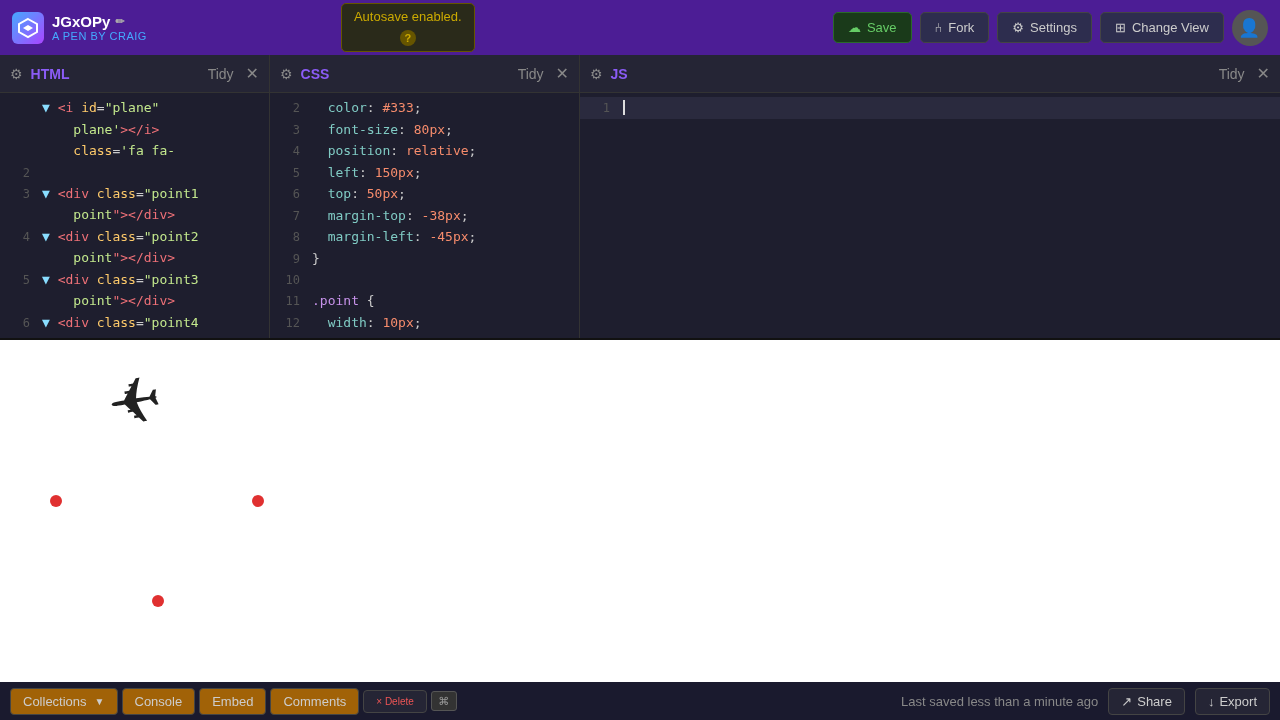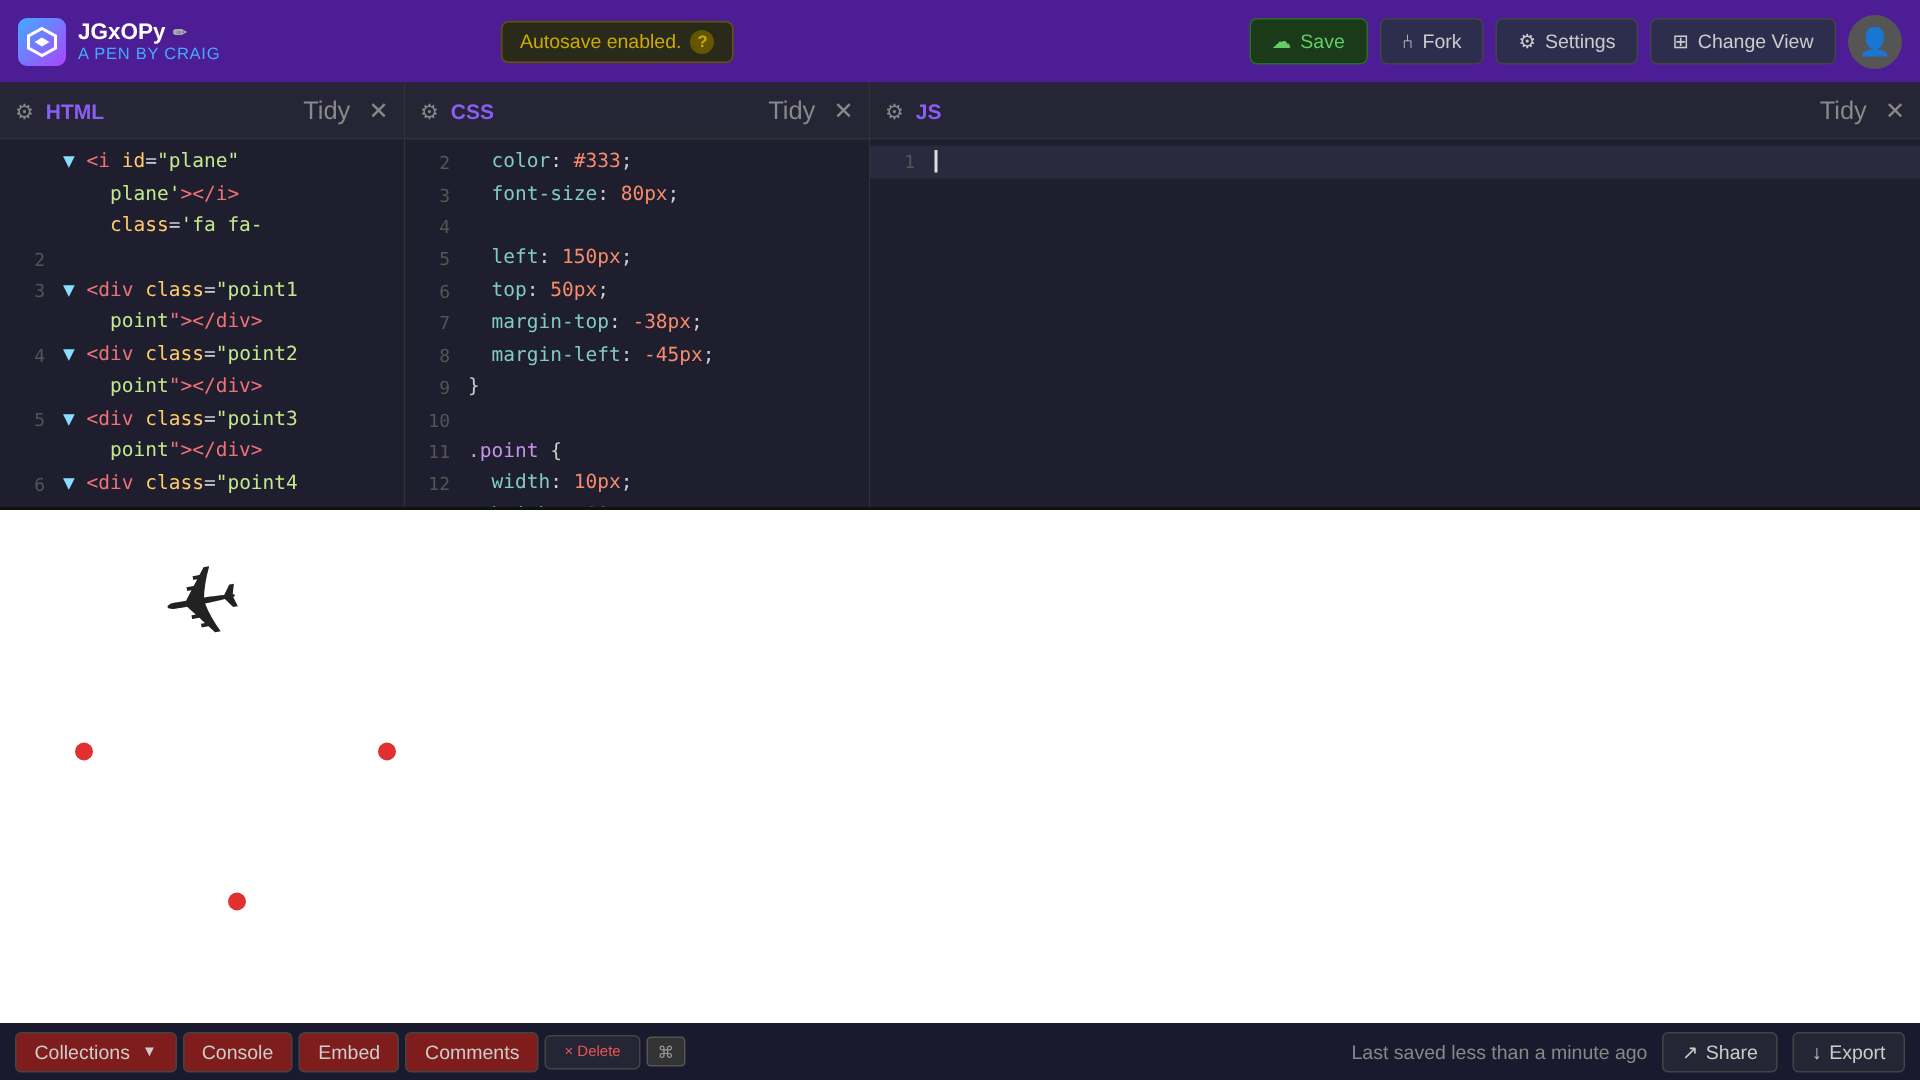--- a/index.html
+++ b/index.html
@@ -64,20 +64,21 @@
       margin: 0 auto;
       background: #2a2a1a;
       border: 1px solid #665500;
       color: #ccaa00;
       padding: 5px 12px;
       border-radius: 5px;
       font-size: 13px;
       display: flex;
       align-items: center;
       gap: 6px;
+      flex-direction: column;
     }
     .autosave-badge .help-icon {
       width: 16px;
       height: 16px;
       background: #665500;
       border-radius: 50%;
       display: flex;
       align-items: center;
       justify-content: center;
       font-size: 11px;
@@ -157,21 +158,21 @@
     .panel-header .panel-lang {
       font-size: 14px;
       font-weight: bold;
       color: #8b5cf6;
     }
     .panel-header .tidy-btn {
       margin-left: auto;
       background: none;
       border: none;
       color: #888;
-      font-size: 17px;
+      font-size: 14px;
       cursor: pointer;
     }
     .panel-header .close-btn {
       background: none;
       border: none;
       color: #888;
       font-size: 16px;
       cursor: pointer;
       margin-left: 4px;
     }
@@ -237,21 +238,21 @@
     .bottombar {
       height: 38px;
       background: #1a1a2e;
       display: flex;
       align-items: center;
       padding: 0 10px;
       gap: 4px;
       flex-shrink: 0;
     }
     .bb-btn {
-      background: #7f1d1d;
+      background: #a16207;
       border: 1px solid #444;
       color: #ccc;
       padding: 5px 12px;
       border-radius: 4px;
       font-size: 13px;
       cursor: pointer;
       display: flex;
       align-items: center;
       gap: 5px;
     }
@@ -424,20 +425,21 @@
       <div class="code-line">
         <span class="line-num">2</span>
         <span class="line-content">  <span class="prop">color</span>: <span class="val">#333</span>;</span>
       </div>
       <div class="code-line">
         <span class="line-num">3</span>
         <span class="line-content">  <span class="prop">font-size</span>: <span class="val">80px</span>;</span>
       </div>
       <div class="code-line">
         <span class="line-num">4</span>
+        <span class="line-content">  <span class="prop">position</span>: <span class="val">relative</span>;</span>
       </div>
       <div class="code-line">
         <span class="line-num">5</span>
         <span class="line-content">  <span class="prop">left</span>: <span class="val">150px</span>;</span>
       </div>
       <div class="code-line">
         <span class="line-num">6</span>
         <span class="line-content">  <span class="prop">top</span>: <span class="val">50px</span>;</span>
       </div>
       <div class="code-line">

